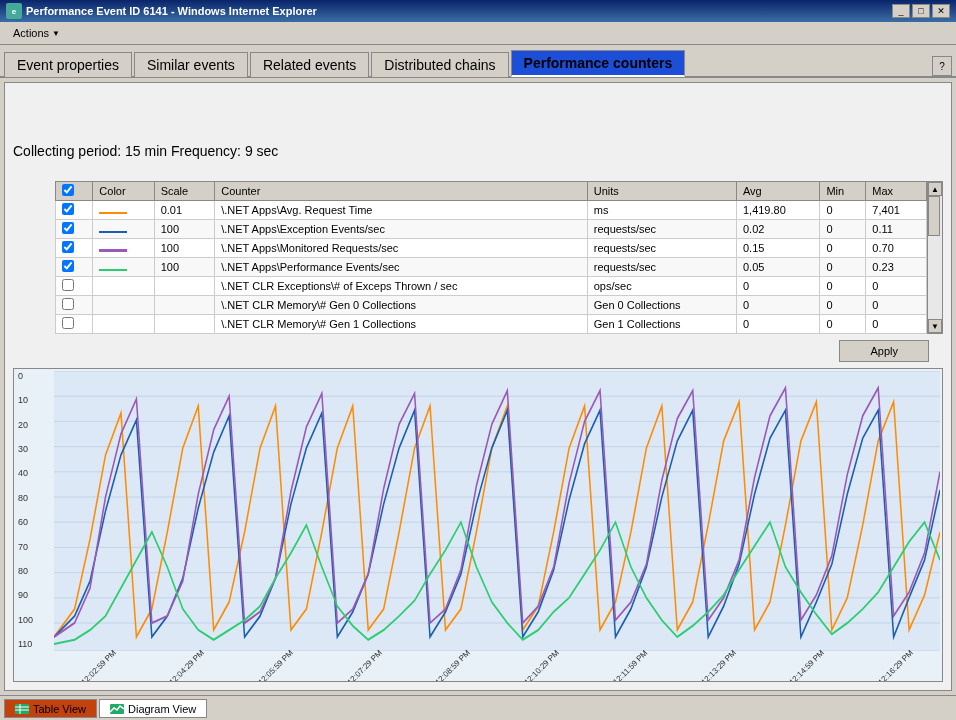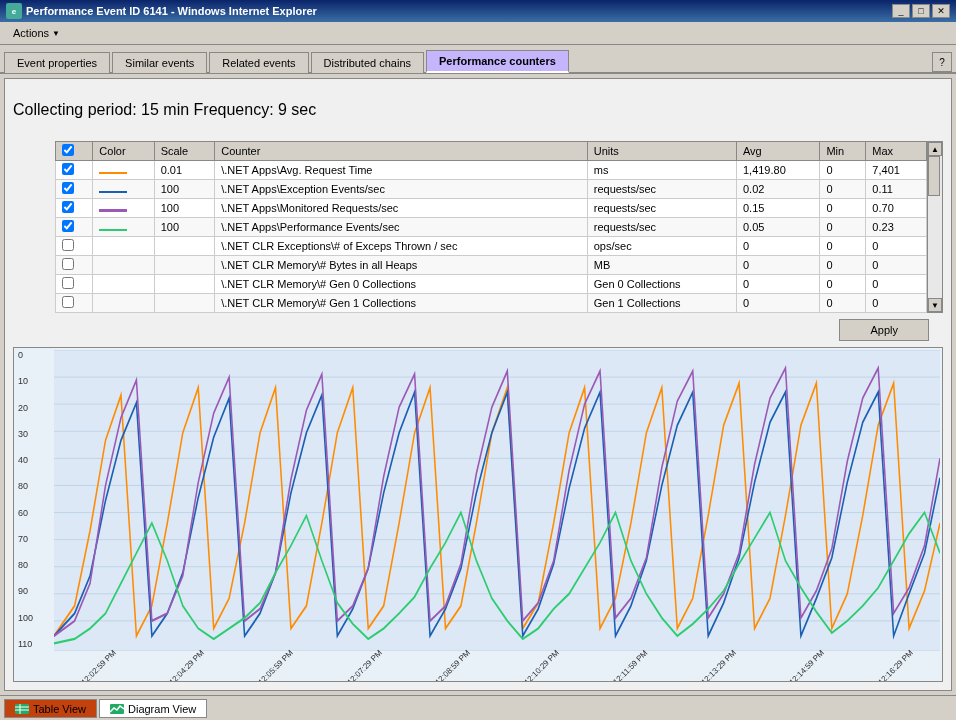--- a/index.html
+++ b/index.html
@@ -56,27 +56,27 @@
       border-bottom: 2px solid #888;
       align-items: flex-end;
       position: relative;
     }
     .tab {
       padding: 4px 12px;
       border: 1px solid #888;
       background: #d4d0c8;
       cursor: pointer;
       margin-right: 2px;
-      font-size: 11px;
+      font-size: 14px;
       border-bottom: none;
       position: relative;
       bottom: -1px;
     }
     .tab.active {
-      background: #c4b5fd;
+      background: #1d4ed8;
       border-bottom: 2px solid #ffffff;
       z-index: 1;
       font-weight: bold;
     }
     .tab-help {
       margin-left: auto;
       width: 20px;
       height: 20px;
       background: #d4d0c8;
       border: 1px solid #888;
@@ -94,22 +94,23 @@
       border: 1px solid #888;
       flex: 1;
       display: flex;
       flex-direction: column;
       overflow: hidden;
     }
 
     
     .collecting-period {
       padding: 22px 8px;
-      font-size: 16px;
+      font-size: 14px;
       color: #000;
+      margin-top: 38px;
     }
 
     
     .counter-table {
       width: 100%;
       border-collapse: collapse;
       font-size: 11px;
     }
     .counter-table th {
       background: #d4d0c8;
@@ -374,30 +375,20 @@
                 <td>\.NET CLR Exceptions\# of Exceps Thrown / sec</td>
                 <td>ops/sec</td>
                 <td>0</td>
                 <td>0</td>
                 <td>0</td>
               </tr>
               <tr>
                 <td><input type="checkbox" class="cb" style=""></td>
                 <td></td>
                 <td></td>
-                <td>\.NET CLR Memory\# Bytes in all Heaps</td>
-                <td>MB</td>
-                <td>0</td>
-                <td>0</td>
-                <td>0</td>
-              </tr>
-              <tr>
-                <td><input type="checkbox" class="cb" style=""></td>
-                <td></td>
-                <td></td>
                 <td>\.NET CLR Memory\# Gen 0 Collections</td>
                 <td>Gen 0 Collections</td>
                 <td>0</td>
                 <td>0</td>
                 <td>0</td>
               </tr>
               <tr>
                 <td><input type="checkbox" class="cb" style=""></td>
                 <td></td>
                 <td></td>

